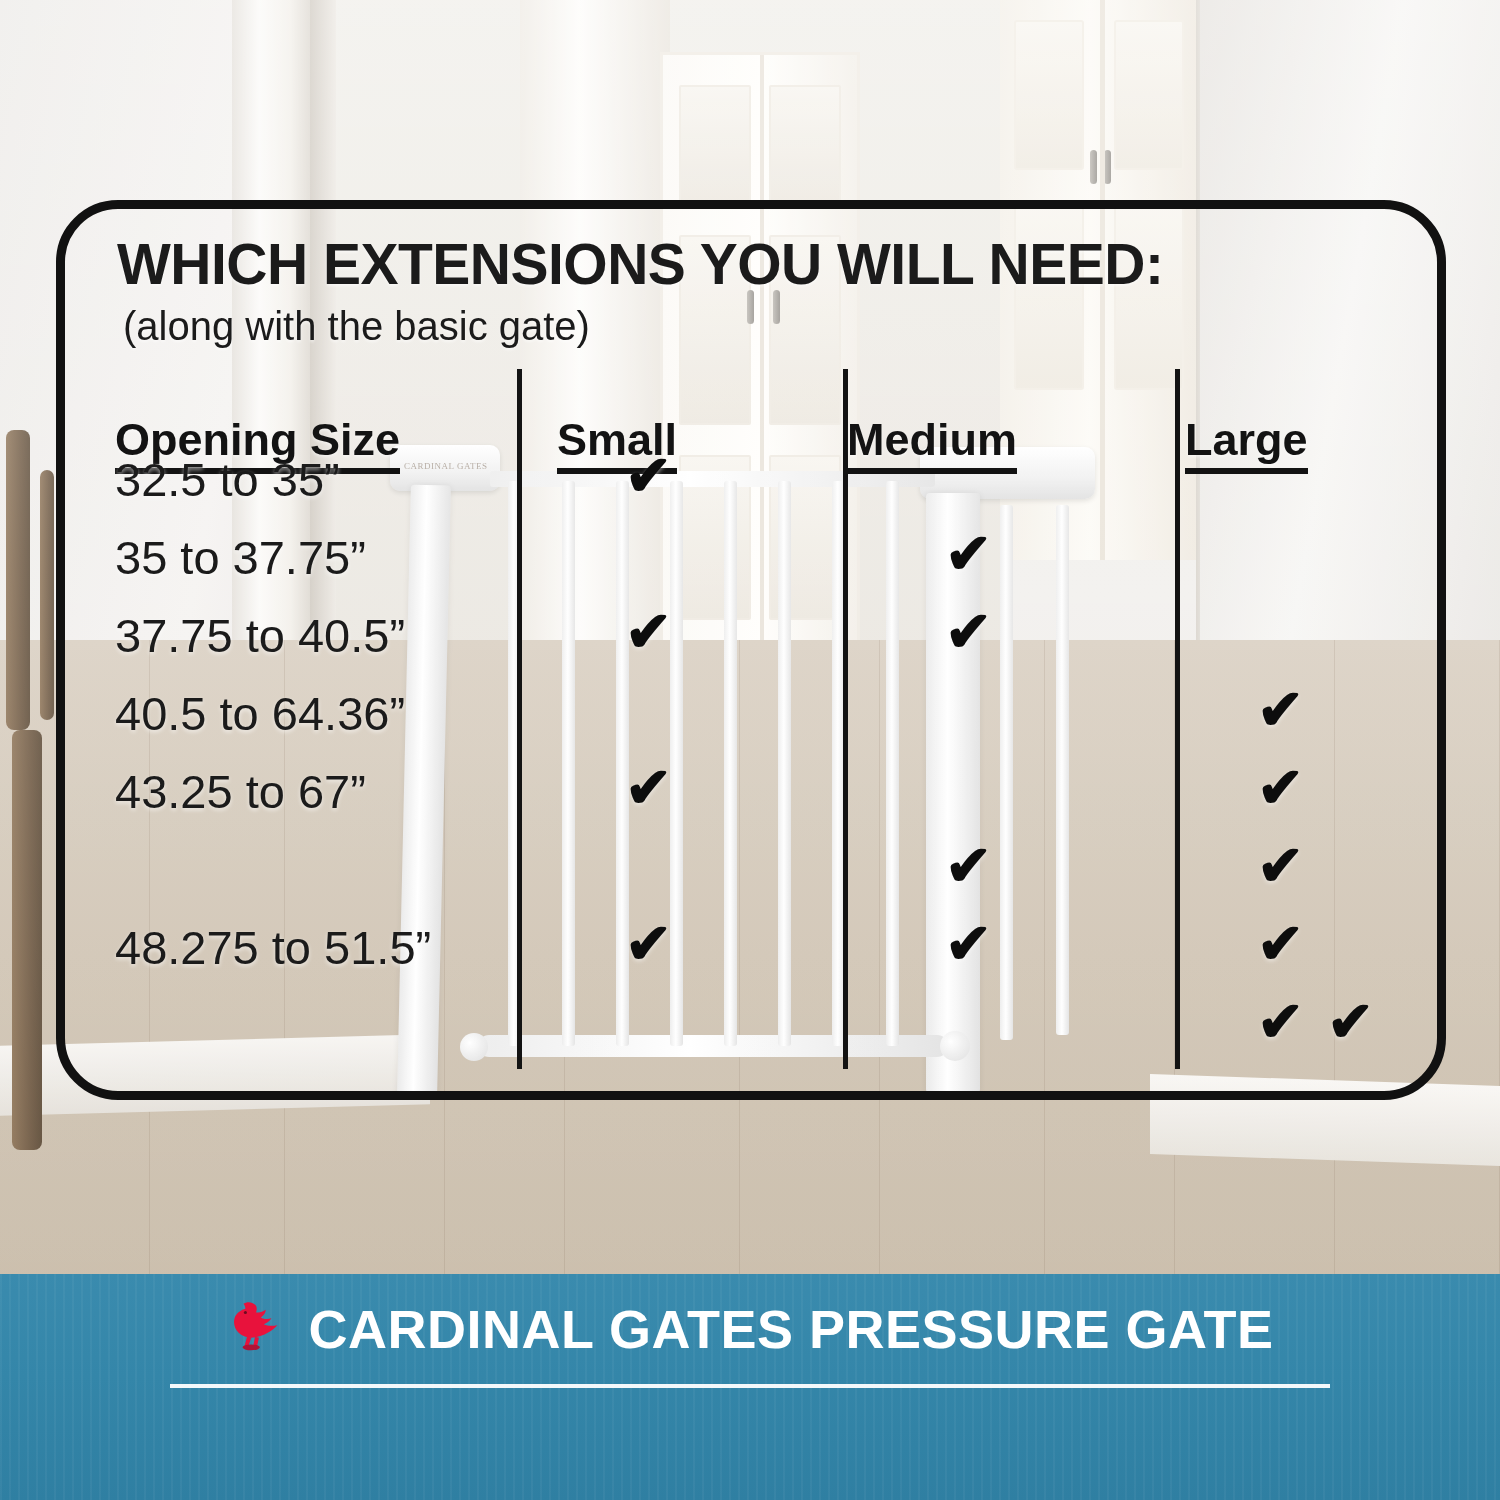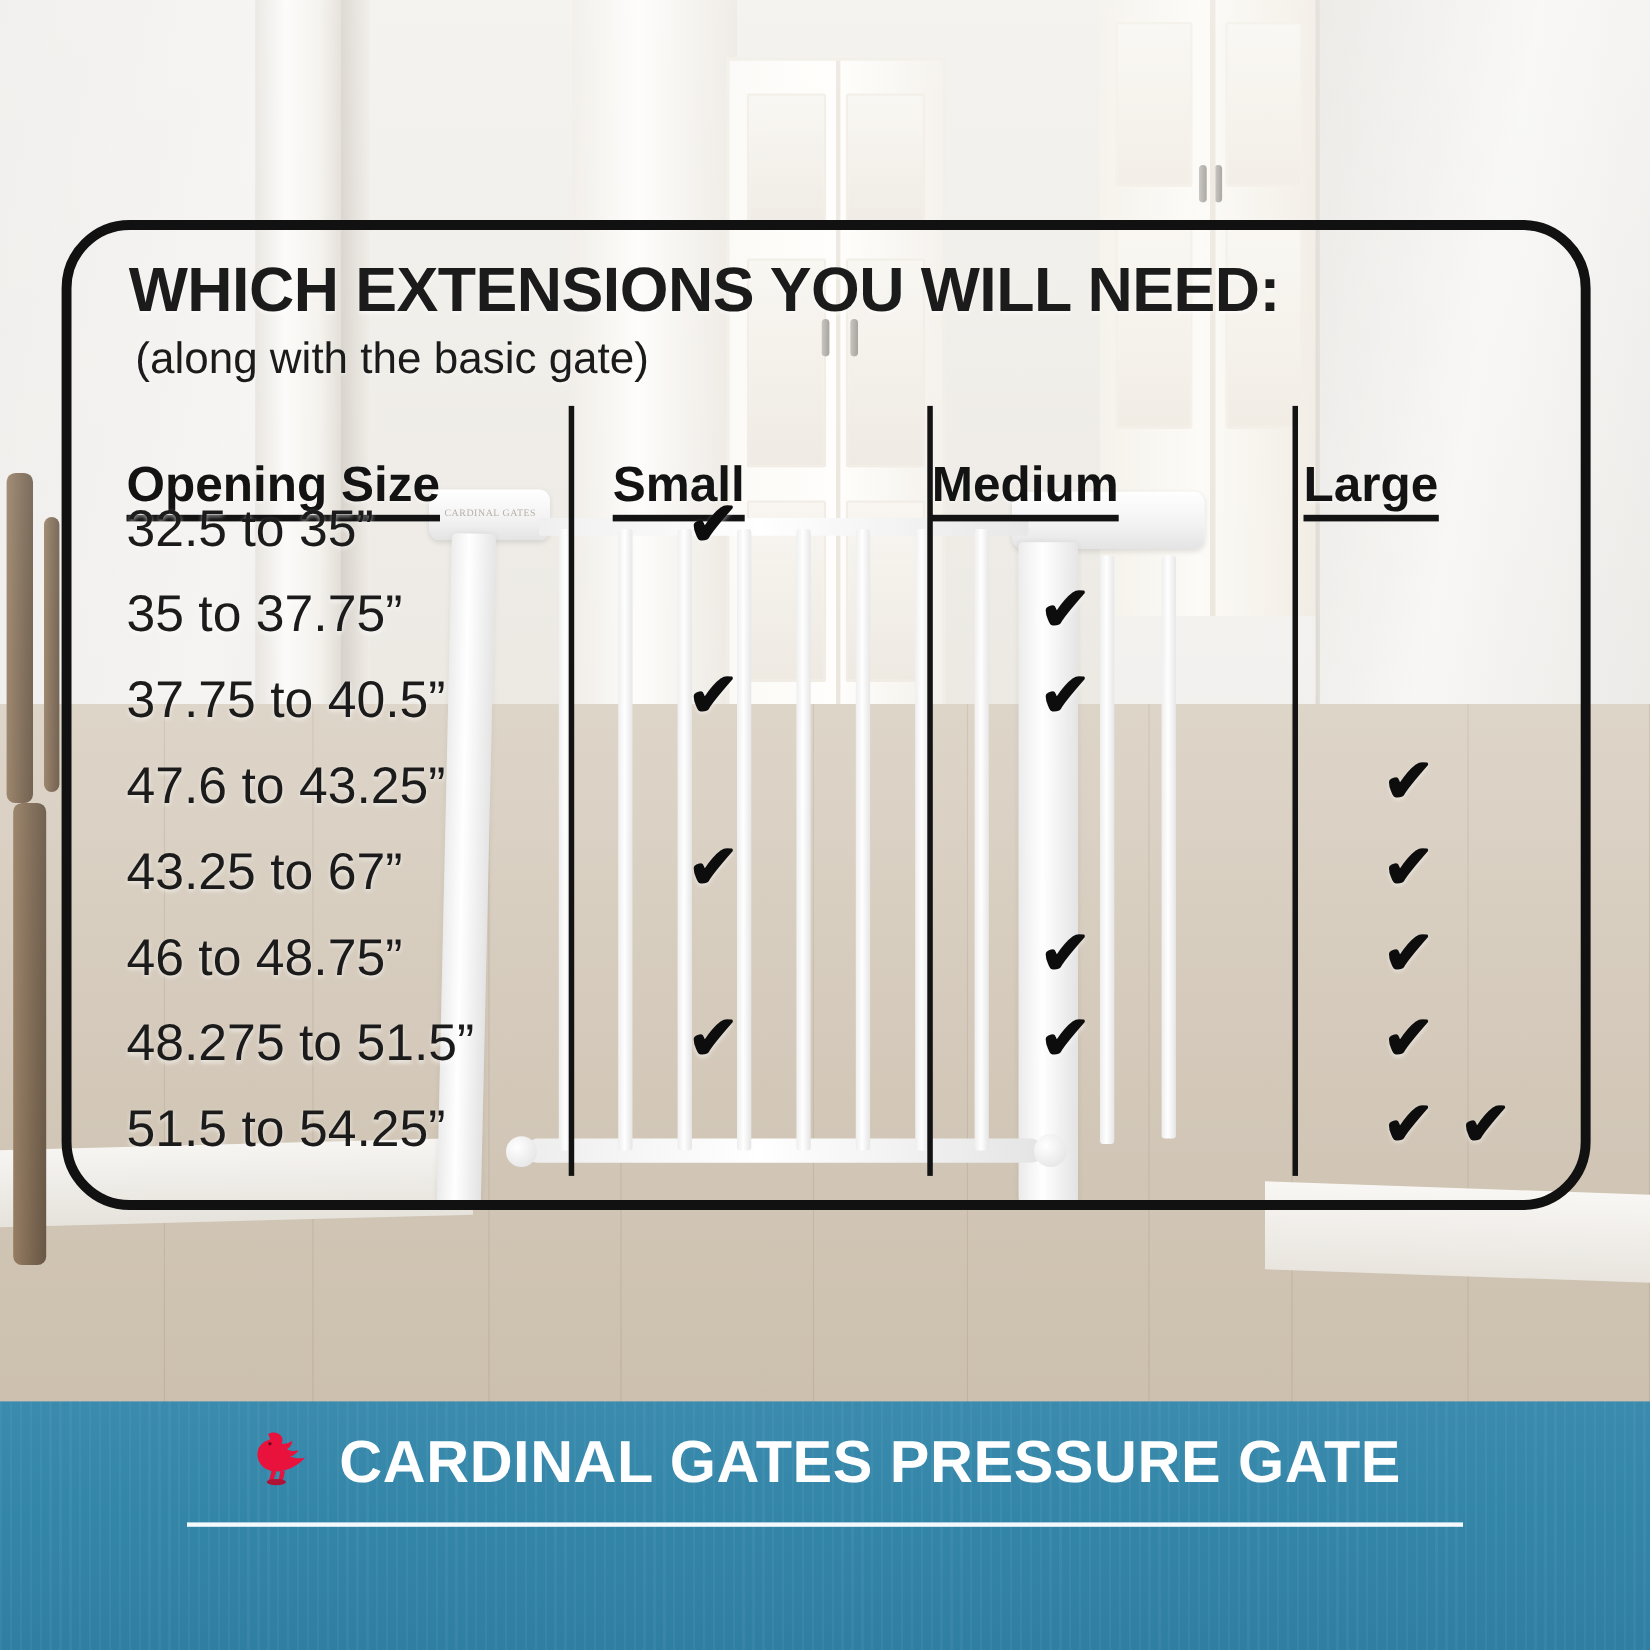--- a/index.html
+++ b/index.html
@@ -270,41 +270,39 @@
         <div class="row" style="top: 321px;">
           <div class="row-label">35 to 37.75”</div>
           <div class="chk col-medium">✔</div>
         </div>
         <div class="row" style="top: 399px;">
           <div class="row-label">37.75 to 40.5”</div>
           <div class="chk col-small">✔</div>
           <div class="chk col-medium">✔</div>
         </div>
         <div class="row" style="top: 477px;">
-          <div class="row-label">47.6 to 43.25”</div>
+          <div class="row-label">40.5 to 64.36”</div>
           <div class="chk col-large">✔</div>
         </div>
         <div class="row" style="top: 555px;">
           <div class="row-label">43.25 to 67”</div>
           <div class="chk col-small">✔</div>
           <div class="chk col-large">✔</div>
         </div>
         <div class="row" style="top: 633px;">
-          <div class="row-label">46 to 48.75”</div>
           <div class="chk col-medium">✔</div>
           <div class="chk col-large">✔</div>
         </div>
         <div class="row" style="top: 711px;">
           <div class="row-label">48.275 to 51.5”</div>
           <div class="chk col-small">✔</div>
           <div class="chk col-medium">✔</div>
           <div class="chk col-large">✔</div>
         </div>
         <div class="row" style="top: 789px;">
-          <div class="row-label">51.5 to 54.25”</div>
           <div class="chk col-large">✔</div>
           <div class="chk col-large-2">✔</div>
         </div>
       </div>
   </div>
 </div>
 
 <div id="banner">
   <div class="banner-row">
     <svg class="bird" viewBox="0 0 64 60">

